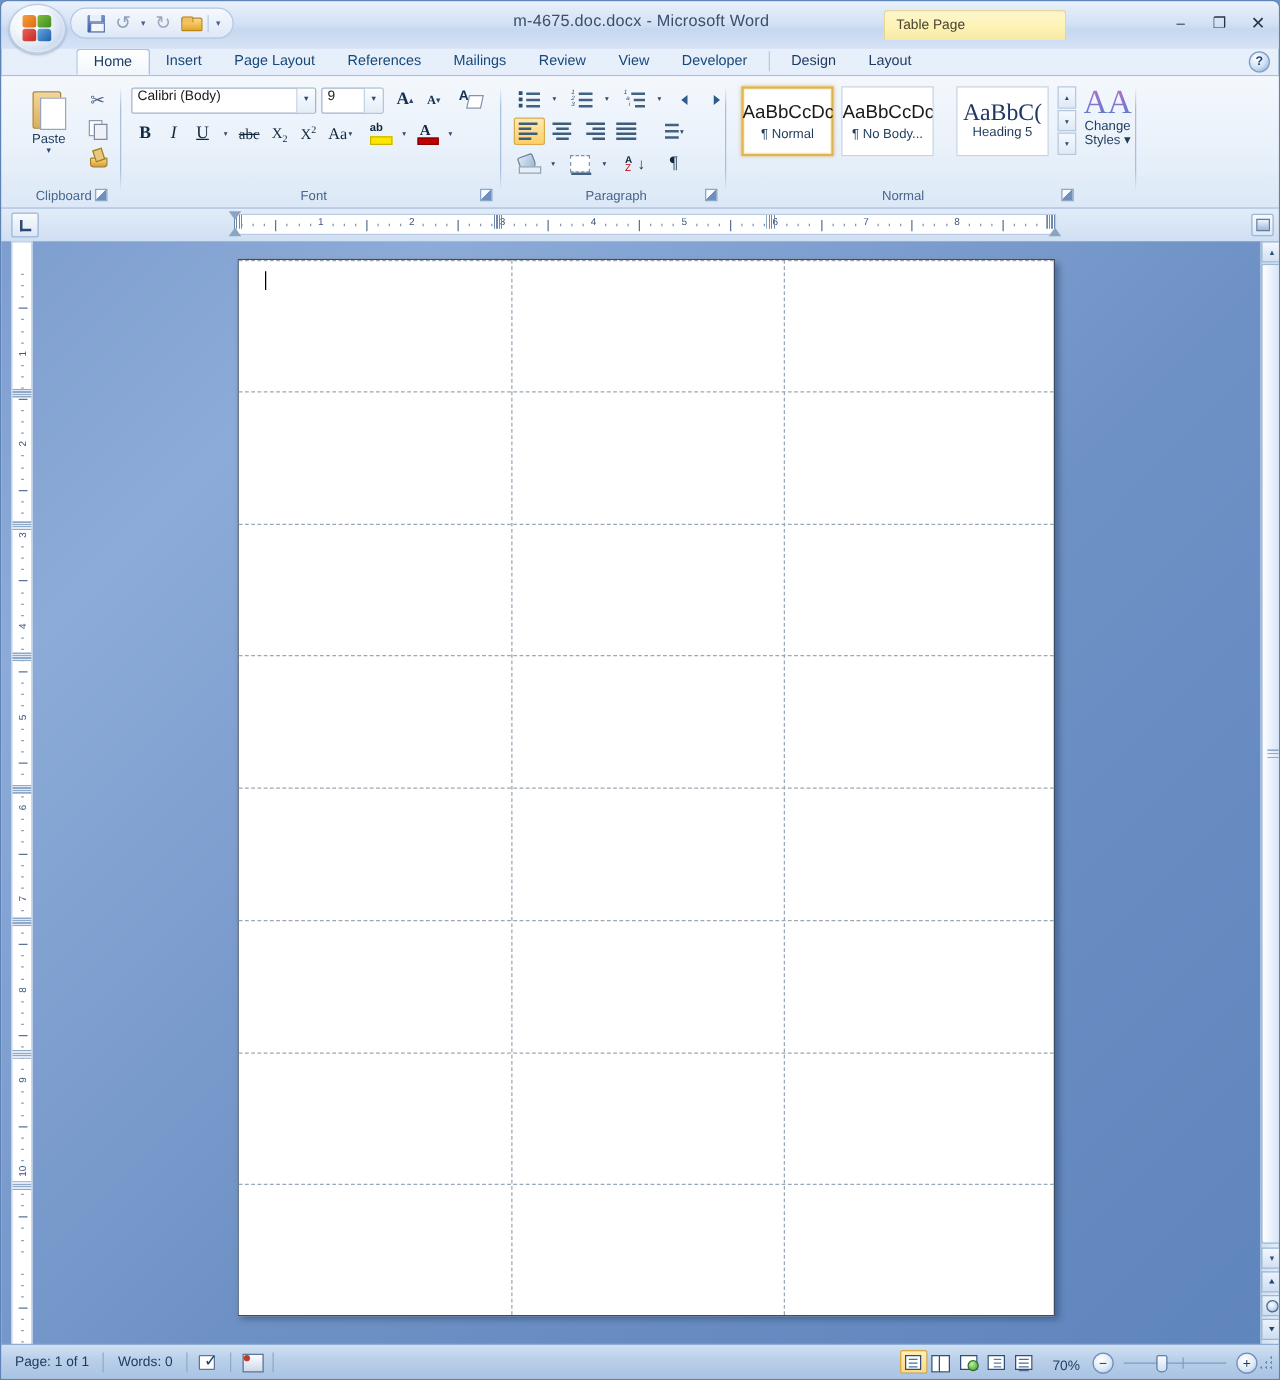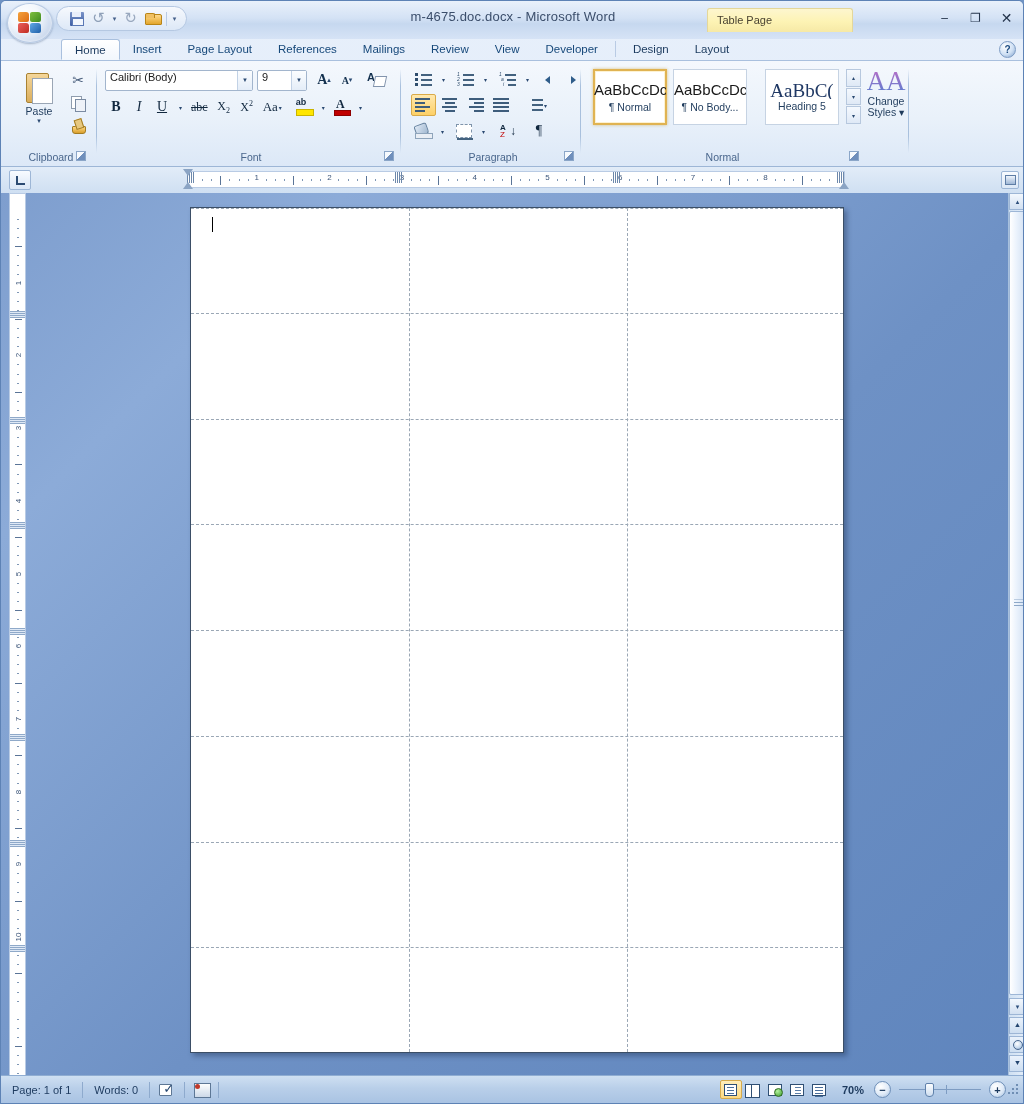--- a/index.html
+++ b/index.html
@@ -345,21 +345,21 @@
   .ic-proof { width:16px; height:14px; position:relative; }
   .ic-proof::before { content:""; position:absolute; left:0; top:1px; width:11px; height:10px;
     background:#fff; border:1px solid #5d7795; border-radius:1px; }
   .ic-proof::after { content:"✓"; position:absolute; left:4px; top:-2px; font-size:13px; color:#23456f; }
   .ic-lang { width:15px; height:13px; position:relative; }
   .ic-lang::before { content:""; position:absolute; left:0; top:0; width:15px; height:13px;
     background:linear-gradient(180deg,#fdfefe,#cdd9e8); border:1px solid #5d7795; }
   .ic-lang::after { content:""; position:absolute; left:1px; top:1px; width:5px; height:5px;
     background:#c0392b; border-radius:50%; }
 
-  #view-buttons { display:flex; align-items:center; margin-left:auto;font-weight:bold; }
+  #view-buttons { display:flex; align-items:flex-end; margin-left:auto; }
   .vbtn { width:22px; height:19px; display:flex; align-items:center; justify-content:center;
     cursor:pointer; border:1px solid transparent; border-radius:2px; }
   .vbtn.active { background:linear-gradient(180deg,#ffeebb,#fdd982); border-color:#d6ab4d; }
   .ic-print { width:13px; height:12px; background:#fff; border:1px solid #2f4f74; position:relative; }
   .ic-print::after { content:""; position:absolute; left:2px; top:2px; right:2px; height:1px; background:#4a6f9c;
     box-shadow:0 3px 0 #4a6f9c, 0 6px 0 #4a6f9c; }
   .ic-fullread { width:15px; height:12px; position:relative; }
   .ic-fullread::before,.ic-fullread::after { content:""; position:absolute; top:0; width:7px; height:12px;
     background:#fff; border:1px solid #2f4f74; }
   .ic-fullread::before { left:0; } .ic-fullread::after { right:0; }

